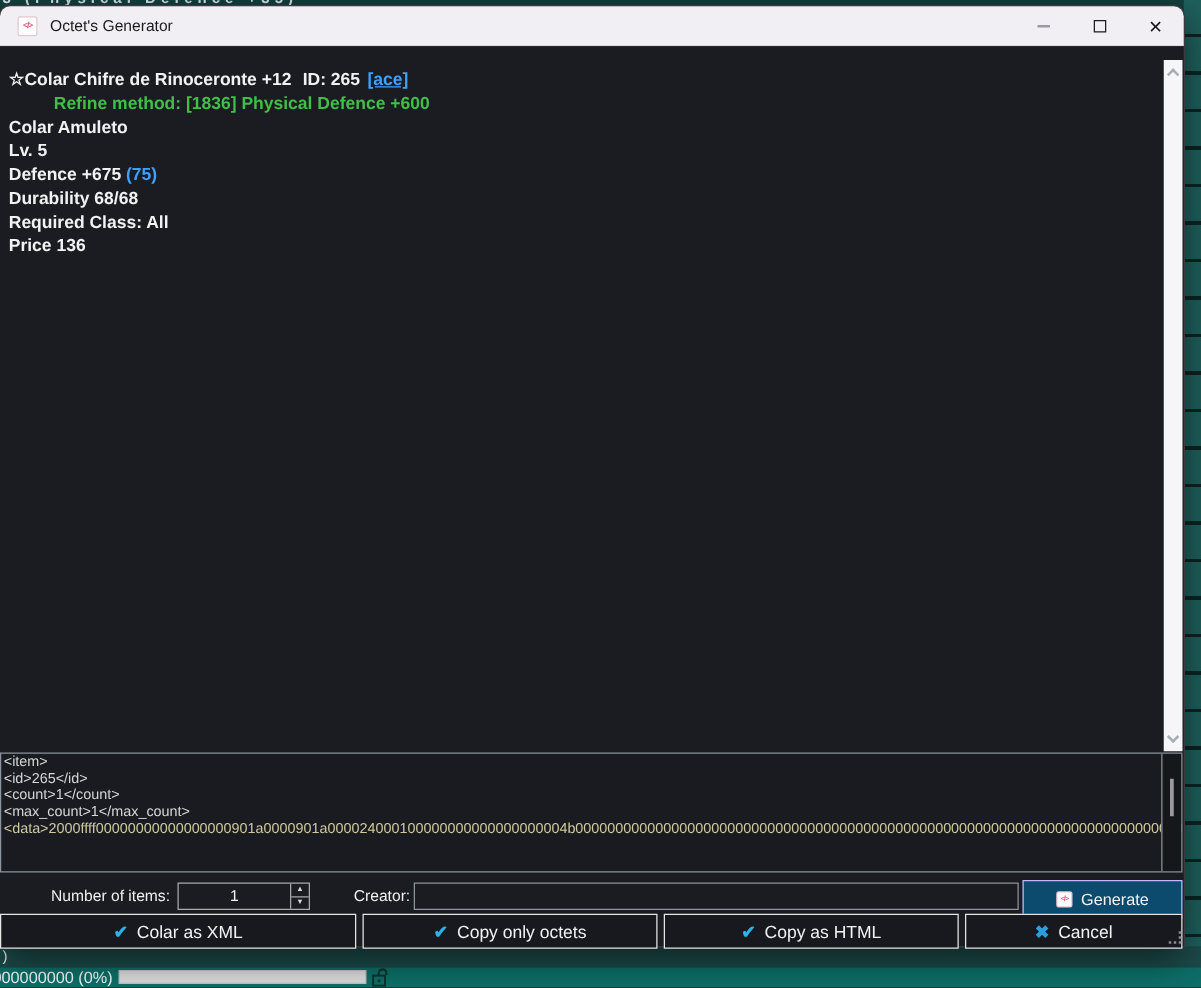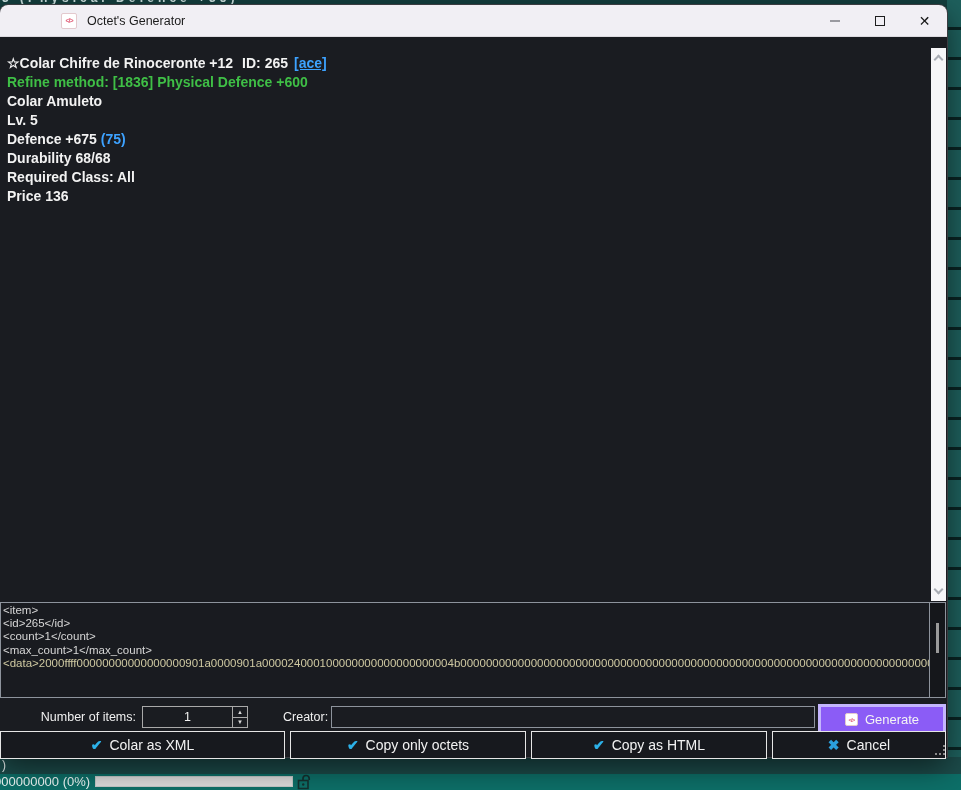--- a/index.html
+++ b/index.html
@@ -17,34 +17,34 @@
   .status-text { position:absolute; left:-6px; top:0px; font-size:13px; color:#eef7f6; white-space:nowrap; }
   .progress-track { position:absolute; left:95px; top:2px; width:198px; height:11px; background:#dcdcdc; border:1px solid #c4c9c8; }
   .progress-fill { height:100%; width:0%; background:#3fae4d; }
   .padlock { position:absolute; left:296px; top:0px; }
 
   
   .window { position:absolute; left:0; top:5px; width:947px; height:752px; background:#1a1c21;
     border-radius:8px 8px 0 0; box-shadow:0 0 0 1px #3a3c40, 0 10px 30px rgba(0,0,0,.55); z-index:4; }
 
   .titlebar { position:absolute; left:0; top:0; width:100%; height:32px; background:#f1eff4;
-    border-radius:8px 8px 0 0; border-bottom:1px solid #dcdadf; display:flex; align-items:center;padding-left:47px; }
+    border-radius:8px 8px 0 0; border-bottom:1px solid #dcdadf; display:flex; align-items:center; }
   .app-icon { width:16px; height:16px; margin-left:14px; background:#fff; border:1px solid #e3c9ce; border-radius:2px;
     display:flex; align-items:center; justify-content:center; font-size:7px; font-weight:bold; color:#e0607a; letter-spacing:-1px; }
   .title-text { margin-left:10px; font-size:12.5px; color:#1c1c1c; }
   .win-controls { position:absolute; right:0; top:0; height:32px; display:flex; }
   .win-btn { width:45px; height:32px; display:flex; align-items:center; justify-content:center; }
   .glyph-min { width:10px; height:2px; background:#9a9aa0; }
   .glyph-max { width:10px; height:10px; border:1.5px solid #1d1d1d; }
   .glyph-close { font-size:14px; color:#151515; line-height:1; }
 
   
   .item-lines { position:absolute; left:7px; top:49px; font-size:14px; font-weight:bold; color:#f2f2f2; line-height:19px; }
   .iline { white-space:nowrap; }
-  .green { color:#3fbf46; }
+  .green { color:#3fbf46;margin-left:36px; }
   .blue { color:#3da2ff; }
   .link { color:#3da2ff; text-decoration:underline; cursor:pointer; }
   .id-part { margin-left:9px; }
   .link-part { margin-left:6px; }
 
   
   .v-scrollbar { position:absolute; left:931px; top:43px; width:15px; height:553px; background:#f6f6f8; }
   .chev { position:absolute; left:4px; width:7px; height:7px; border-left:2px solid #a9adb4; border-top:2px solid #a9adb4; }
   .chev-up { top:8px; transform:rotate(45deg); }
   .chev-down { bottom:8px; transform:rotate(225deg); }
@@ -62,22 +62,22 @@
   .items-label { left:40px; top:705px; width:96px; text-align:right; }
   .spinner { position:absolute; left:142px; top:701px; width:106px; height:22px; border:1px solid #a9a9a9; display:flex; background:#1a1c21; }
   .spinner input { flex:1; min-width:0; background:transparent; border:none; outline:none; color:#f2f2f2;
     font-size:12.5px; text-align:center; font-family:"Liberation Sans",sans-serif; }
   .stepper { width:15px; border-left:1px solid #a9a9a9; display:flex; flex-direction:column; }
   .step { flex:1; display:flex; align-items:center; justify-content:center; font-size:6px; color:#dadada; cursor:pointer; }
   .step-up { border-bottom:1px solid #a9a9a9; }
   .creator-label { left:283px; top:705px; }
   .creator-input { position:absolute; left:331px; top:701px; width:484px; height:22px; background:#1a1c21;
     border:1px solid #8d939c; color:#f2f2f2; font-size:12.5px; padding:0 4px; outline:none; font-family:"Liberation Sans",sans-serif; }
-  .generate-btn { position:absolute; left:818px; top:699px; width:128px; height:31px; background:#8b5cf6;
-    border:3px solid #c4b5fd; color:#f4f4f4; font-size:13px; display:flex; align-items:center; justify-content:center; gap:7px; cursor:pointer; }
+  .generate-btn { position:absolute; left:818px; top:699px; width:128px; height:31px; background:#0c4a6e;
+    border:1px solid #c4b5fd; color:#f4f4f4; font-size:13px; display:flex; align-items:center; justify-content:center; gap:7px; cursor:pointer; }
   .mini-icon { width:13px; height:13px; background:#fff; border:1px solid #e3c9ce; border-radius:2px;
     display:flex; align-items:center; justify-content:center; font-size:6px; font-weight:bold; color:#e0607a; letter-spacing:-1px; }
 
   
   .action-btn { position:absolute; top:726px; height:28px; background:#17191e; border:1px solid #e6e6e6;
     color:#f2f2f2; font-size:14px; display:flex; align-items:center; justify-content:center; gap:7px; cursor:pointer; }
   .icon-check { color:#2cb1e8; font-size:14px; font-weight:bold; }
   .icon-x { color:#2b9fdc; font-size:14px; font-weight:bold; }
   .btn1 { left:0; width:285px; }
   .btn2 { left:290px; width:236px; }

